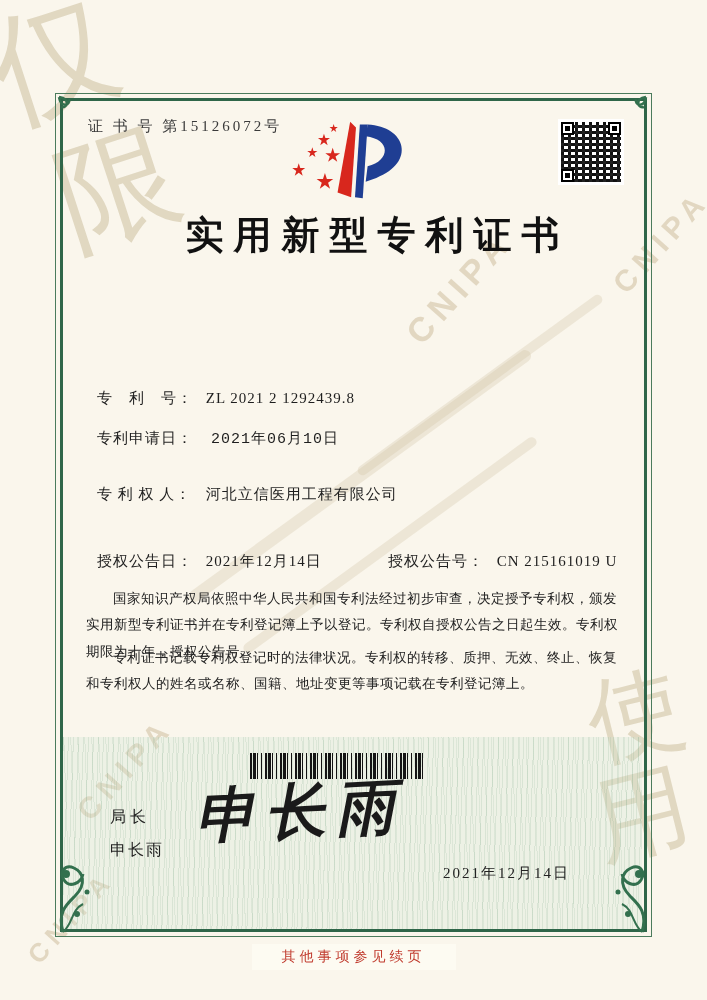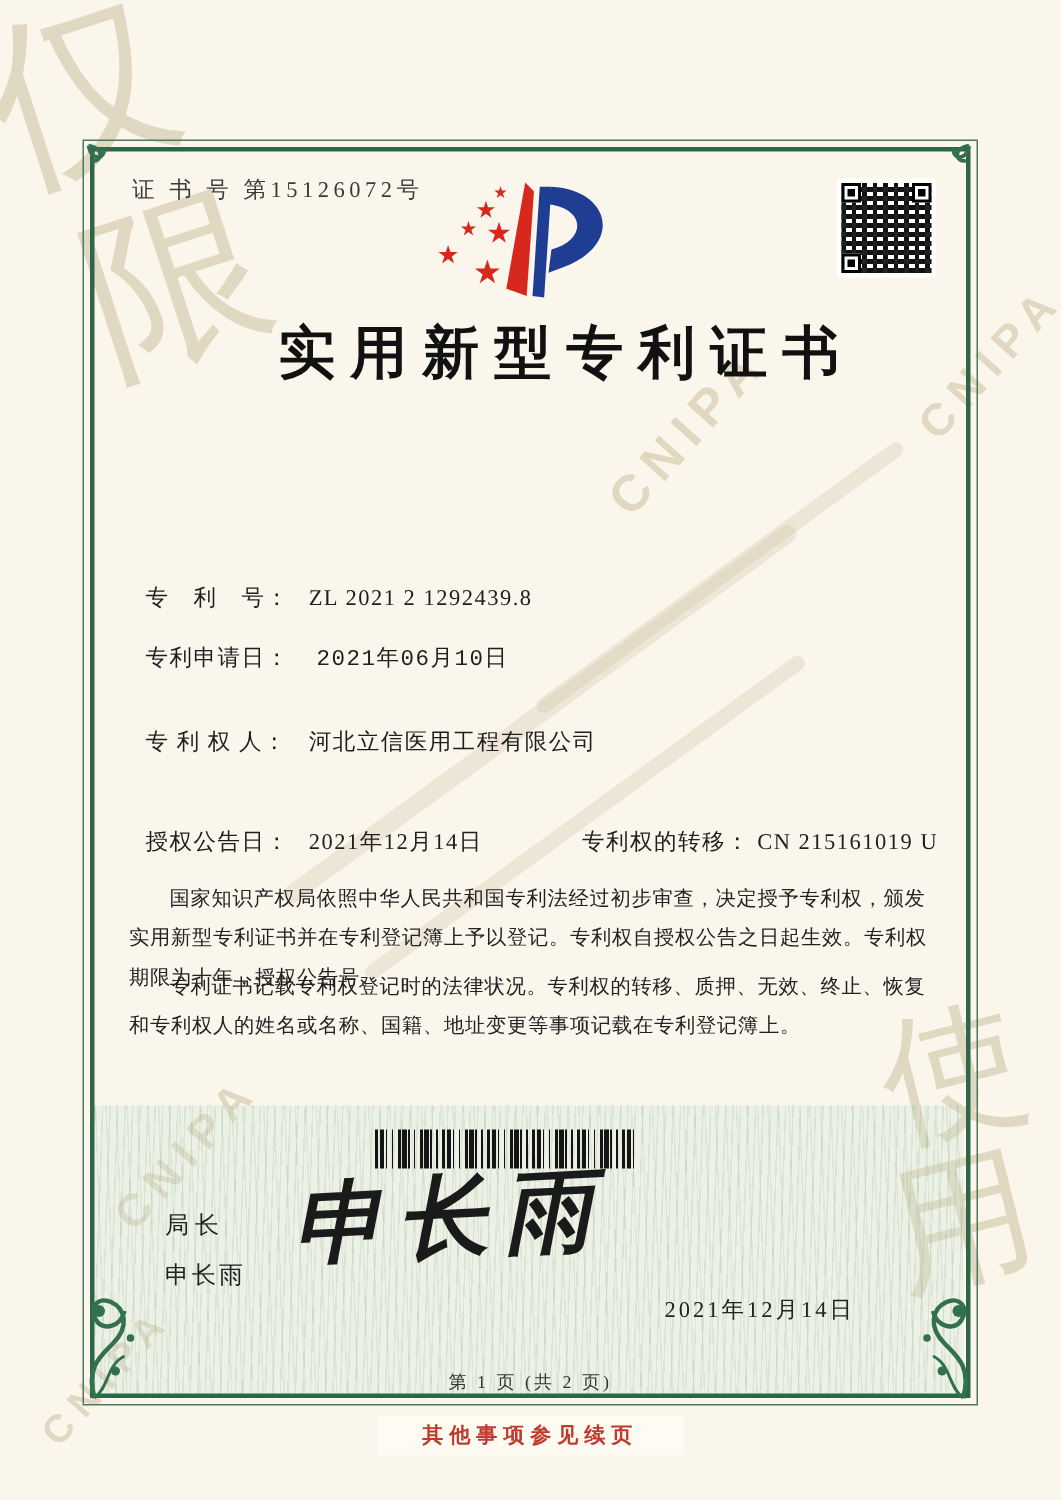--- a/index.html
+++ b/index.html
@@ -41,21 +41,21 @@
       repeating-linear-gradient(92deg,rgba(110,160,125,.16) 0 1px,transparent 1px 5px),
       repeating-linear-gradient(88deg,rgba(110,160,125,.13) 0 1px,transparent 1px 7px),
       rgba(210,228,212,.30);}
   .barcode{position:absolute;left:250px;top:753px;width:176px;height:26px;z-index:4;
     background:repeating-linear-gradient(90deg,#141414 0 2px,transparent 2px 3px,#141414 3px 6px,transparent 6px 7px,#141414 7px 8px,transparent 8px 11px,#141414 11px 12px,transparent 12px 15px);}
   .director-label{position:absolute;left:110px;top:807px;font-size:16px;letter-spacing:4px;z-index:4;}
   .director-name{position:absolute;left:110px;top:840px;font-size:16px;letter-spacing:2px;z-index:4;}
   .signature{position:absolute;left:195px;top:772px;font-size:60px;font-style:italic;font-weight:bold;color:#1a1a1a;transform:rotate(-3deg);letter-spacing:10px;z-index:4;font-family:"DejaVu Serif",serif;}
   .grant-date-bottom{position:absolute;left:443px;top:864px;font-size:15px;letter-spacing:2px;z-index:4;}
   .page-no{position:absolute;left:0;width:707px;top:913px;text-align:center;font-size:12px;letter-spacing:2px;color:#333;z-index:4;}
-  .footer-note{position:absolute;left:0;width:707px;top:944px;text-align:center;z-index:4;font-weight:bold;}
+  .footer-note{position:absolute;left:0;width:707px;top:944px;text-align:center;z-index:4;}
   .footer-note span{display:inline-block;background:#fdfbf2;color:#c03b2e;font-size:14px;letter-spacing:4px;padding:4px 30px;}
 </style>
 </head>
 <body>
 
 <div class="page">
 
   <span class="wm" style="left:-8px;top:-22px;font-size:125px;transform:rotate(-18deg);">仅</span>
   <span class="wm" style="left:58px;top:108px;font-size:120px;transform:rotate(-18deg);">限</span>
   <span class="wm wm-cnipa" style="left:390px;top:268px;font-size:34px;transform:rotate(-48deg);">CNIPA</span>
@@ -134,34 +134,33 @@
   <div class="field-row" style="top:470px;margin-top:15px;">
     <span class="field-label">专 利 权 人：</span>
     <span class="field-value">河北立信医用工程有限公司</span>
   </div>
   <div class="field-row" style="top:552px;width:540px;">
     <span>
       <span class="field-label">授权公告日：</span>
       <span class="field-value">2021年12月14日</span>
     </span>
     <span class="grant-right">
-      <span class="field-label">专利权的转移：</span>
+      <span class="field-label">授权公告号：</span>
       <span class="field-value">CN 215161019 U</span>
     </span>
   </div>
 
   <div class="body-par" style="top:586px;">国家知识产权局依照中华人民共和国专利法经过初步审查，决定授予专利权，颁发实用新型专利证书并在专利登记簿上予以登记。专利权自授权公告之日起生效。专利权期限为十年，授权公告号。</div>
   <div class="body-par" style="top:645px;">专利证书记载专利权登记时的法律状况。专利权的转移、质押、无效、终止、恢复和专利权人的姓名或名称、国籍、地址变更等事项记载在专利登记簿上。</div>
 
   <div class="barcode"></div>
 
   <div class="director-label">局长</div>
   <div class="director-name">申长雨</div>
   <div class="signature">申长雨</div>
   <div class="grant-date-bottom">2021年12月14日</div>
 
-  <div class="page-no">第 1 页 (共 2 页)</div>
 
   <div class="footer-note">
     <span>其他事项参见续页</span>
   </div>
 
 </div>
 
 </body></html>

